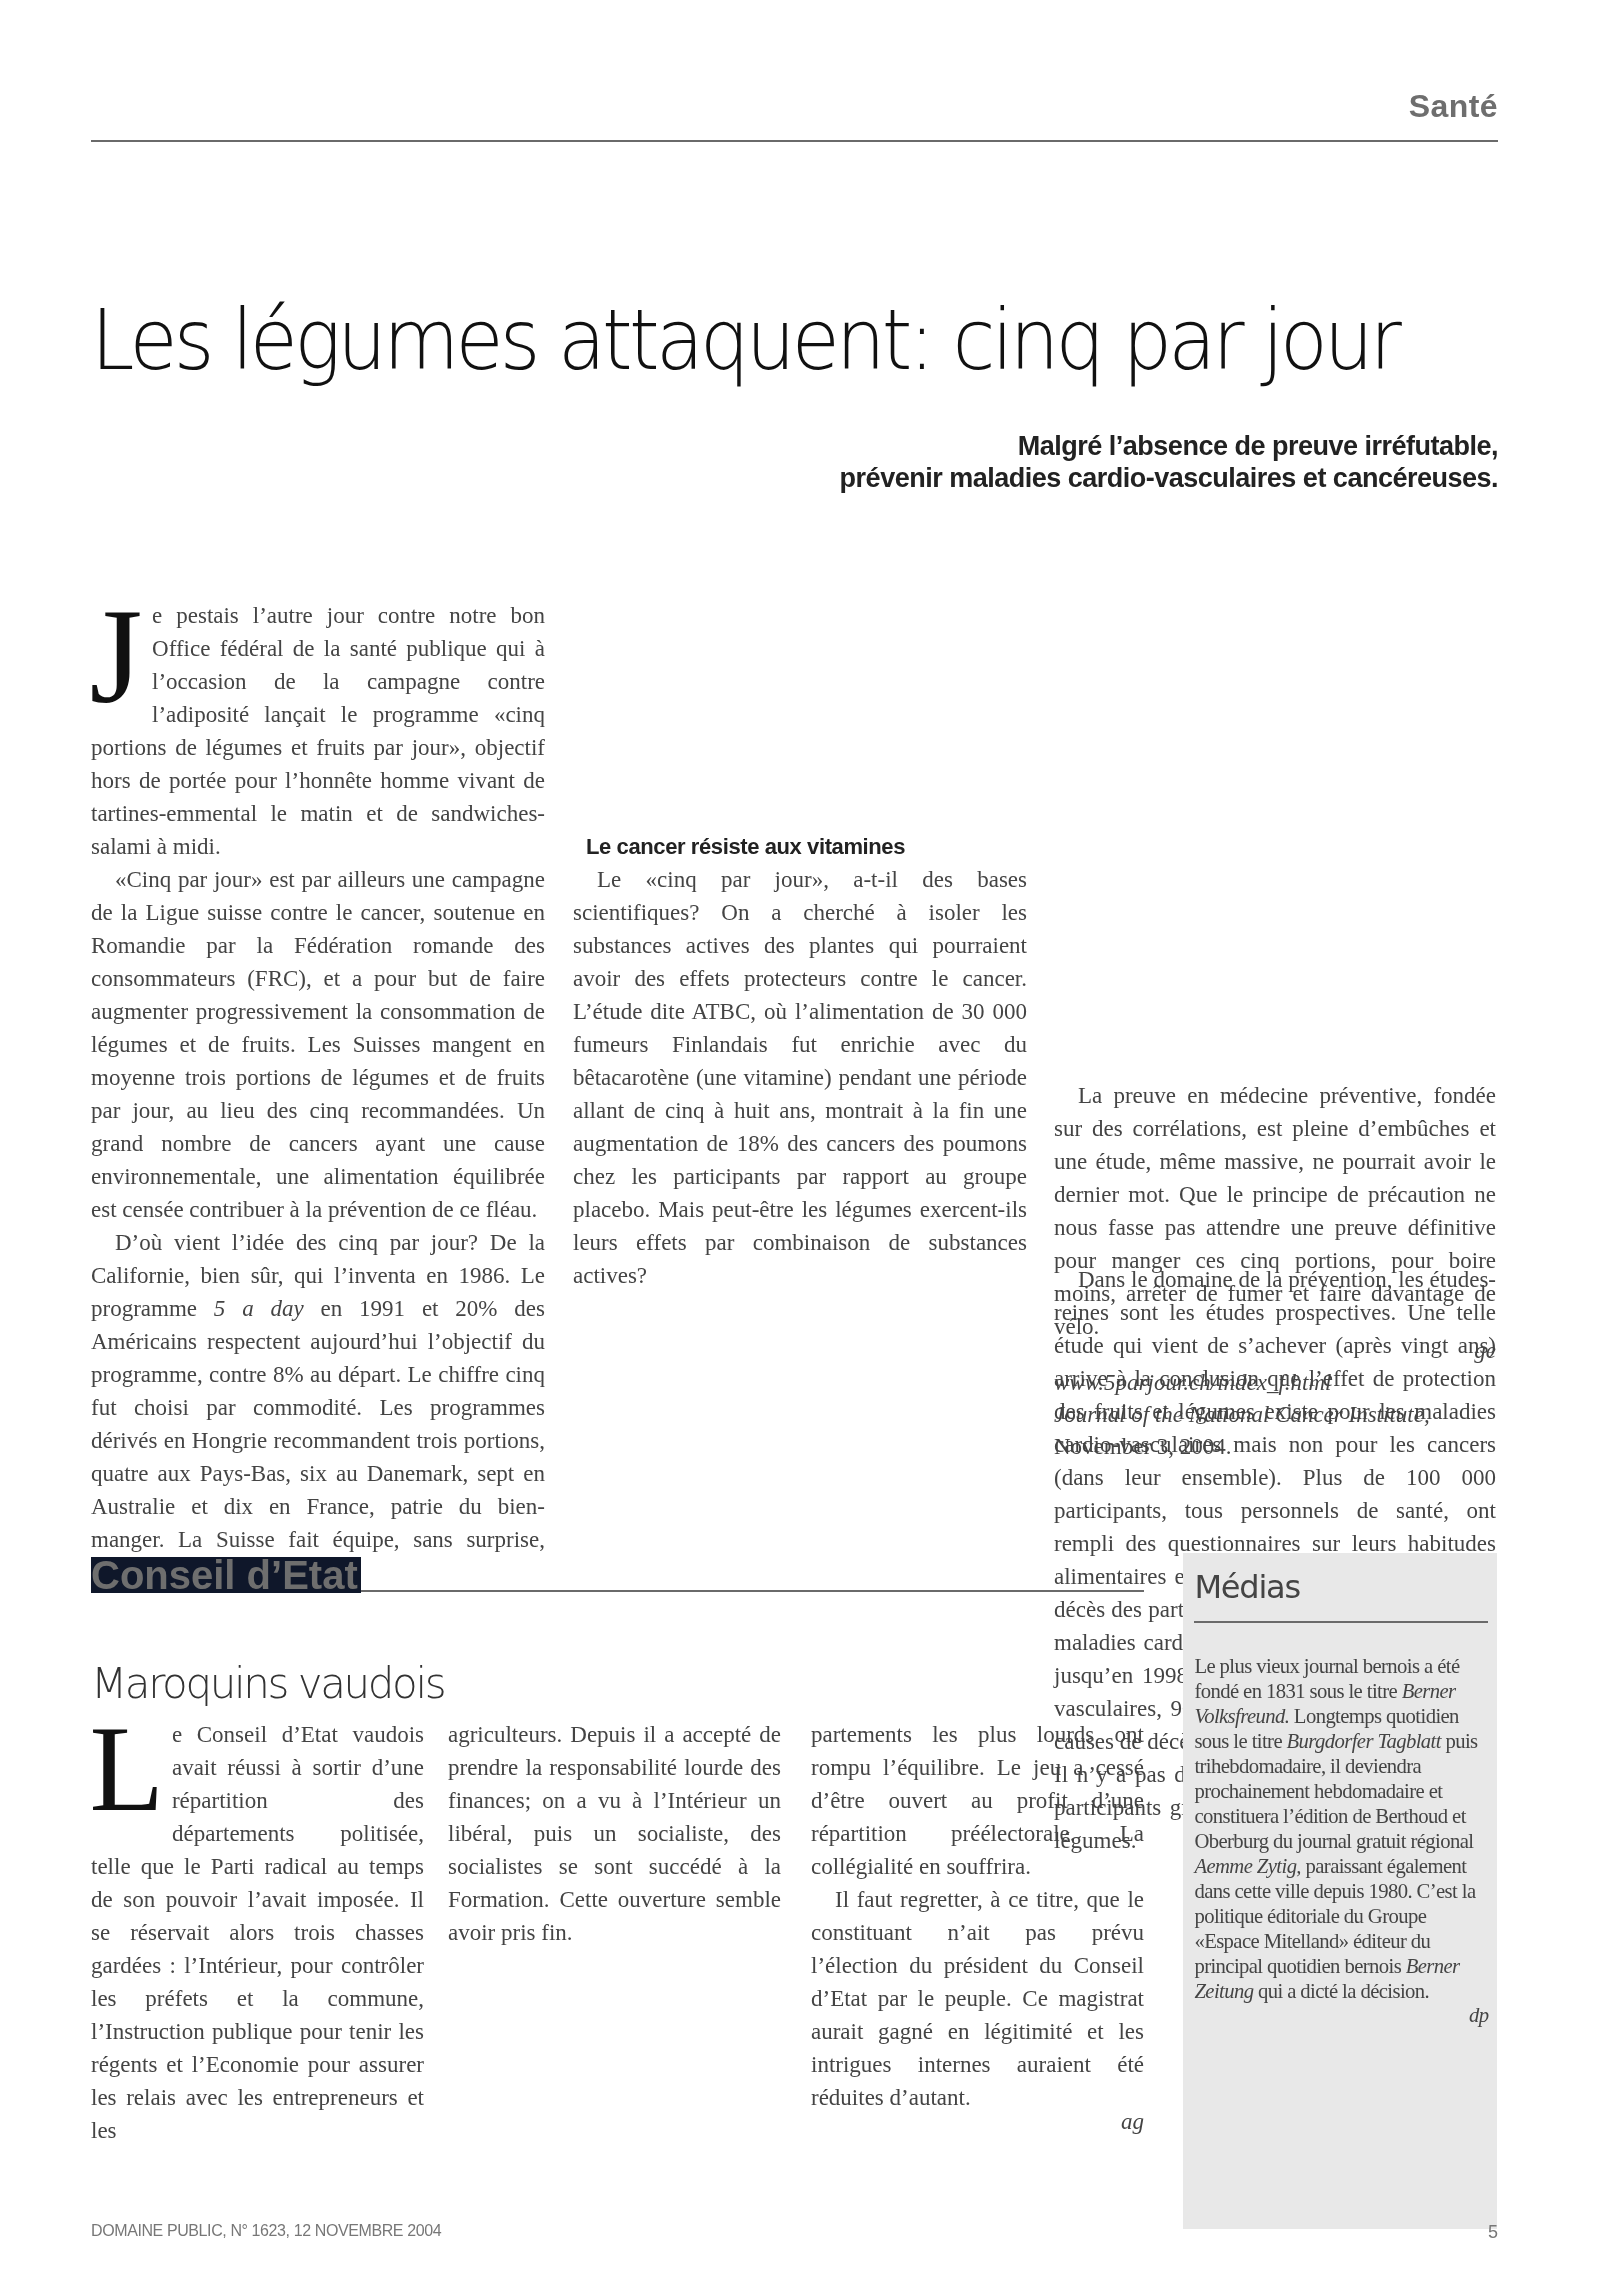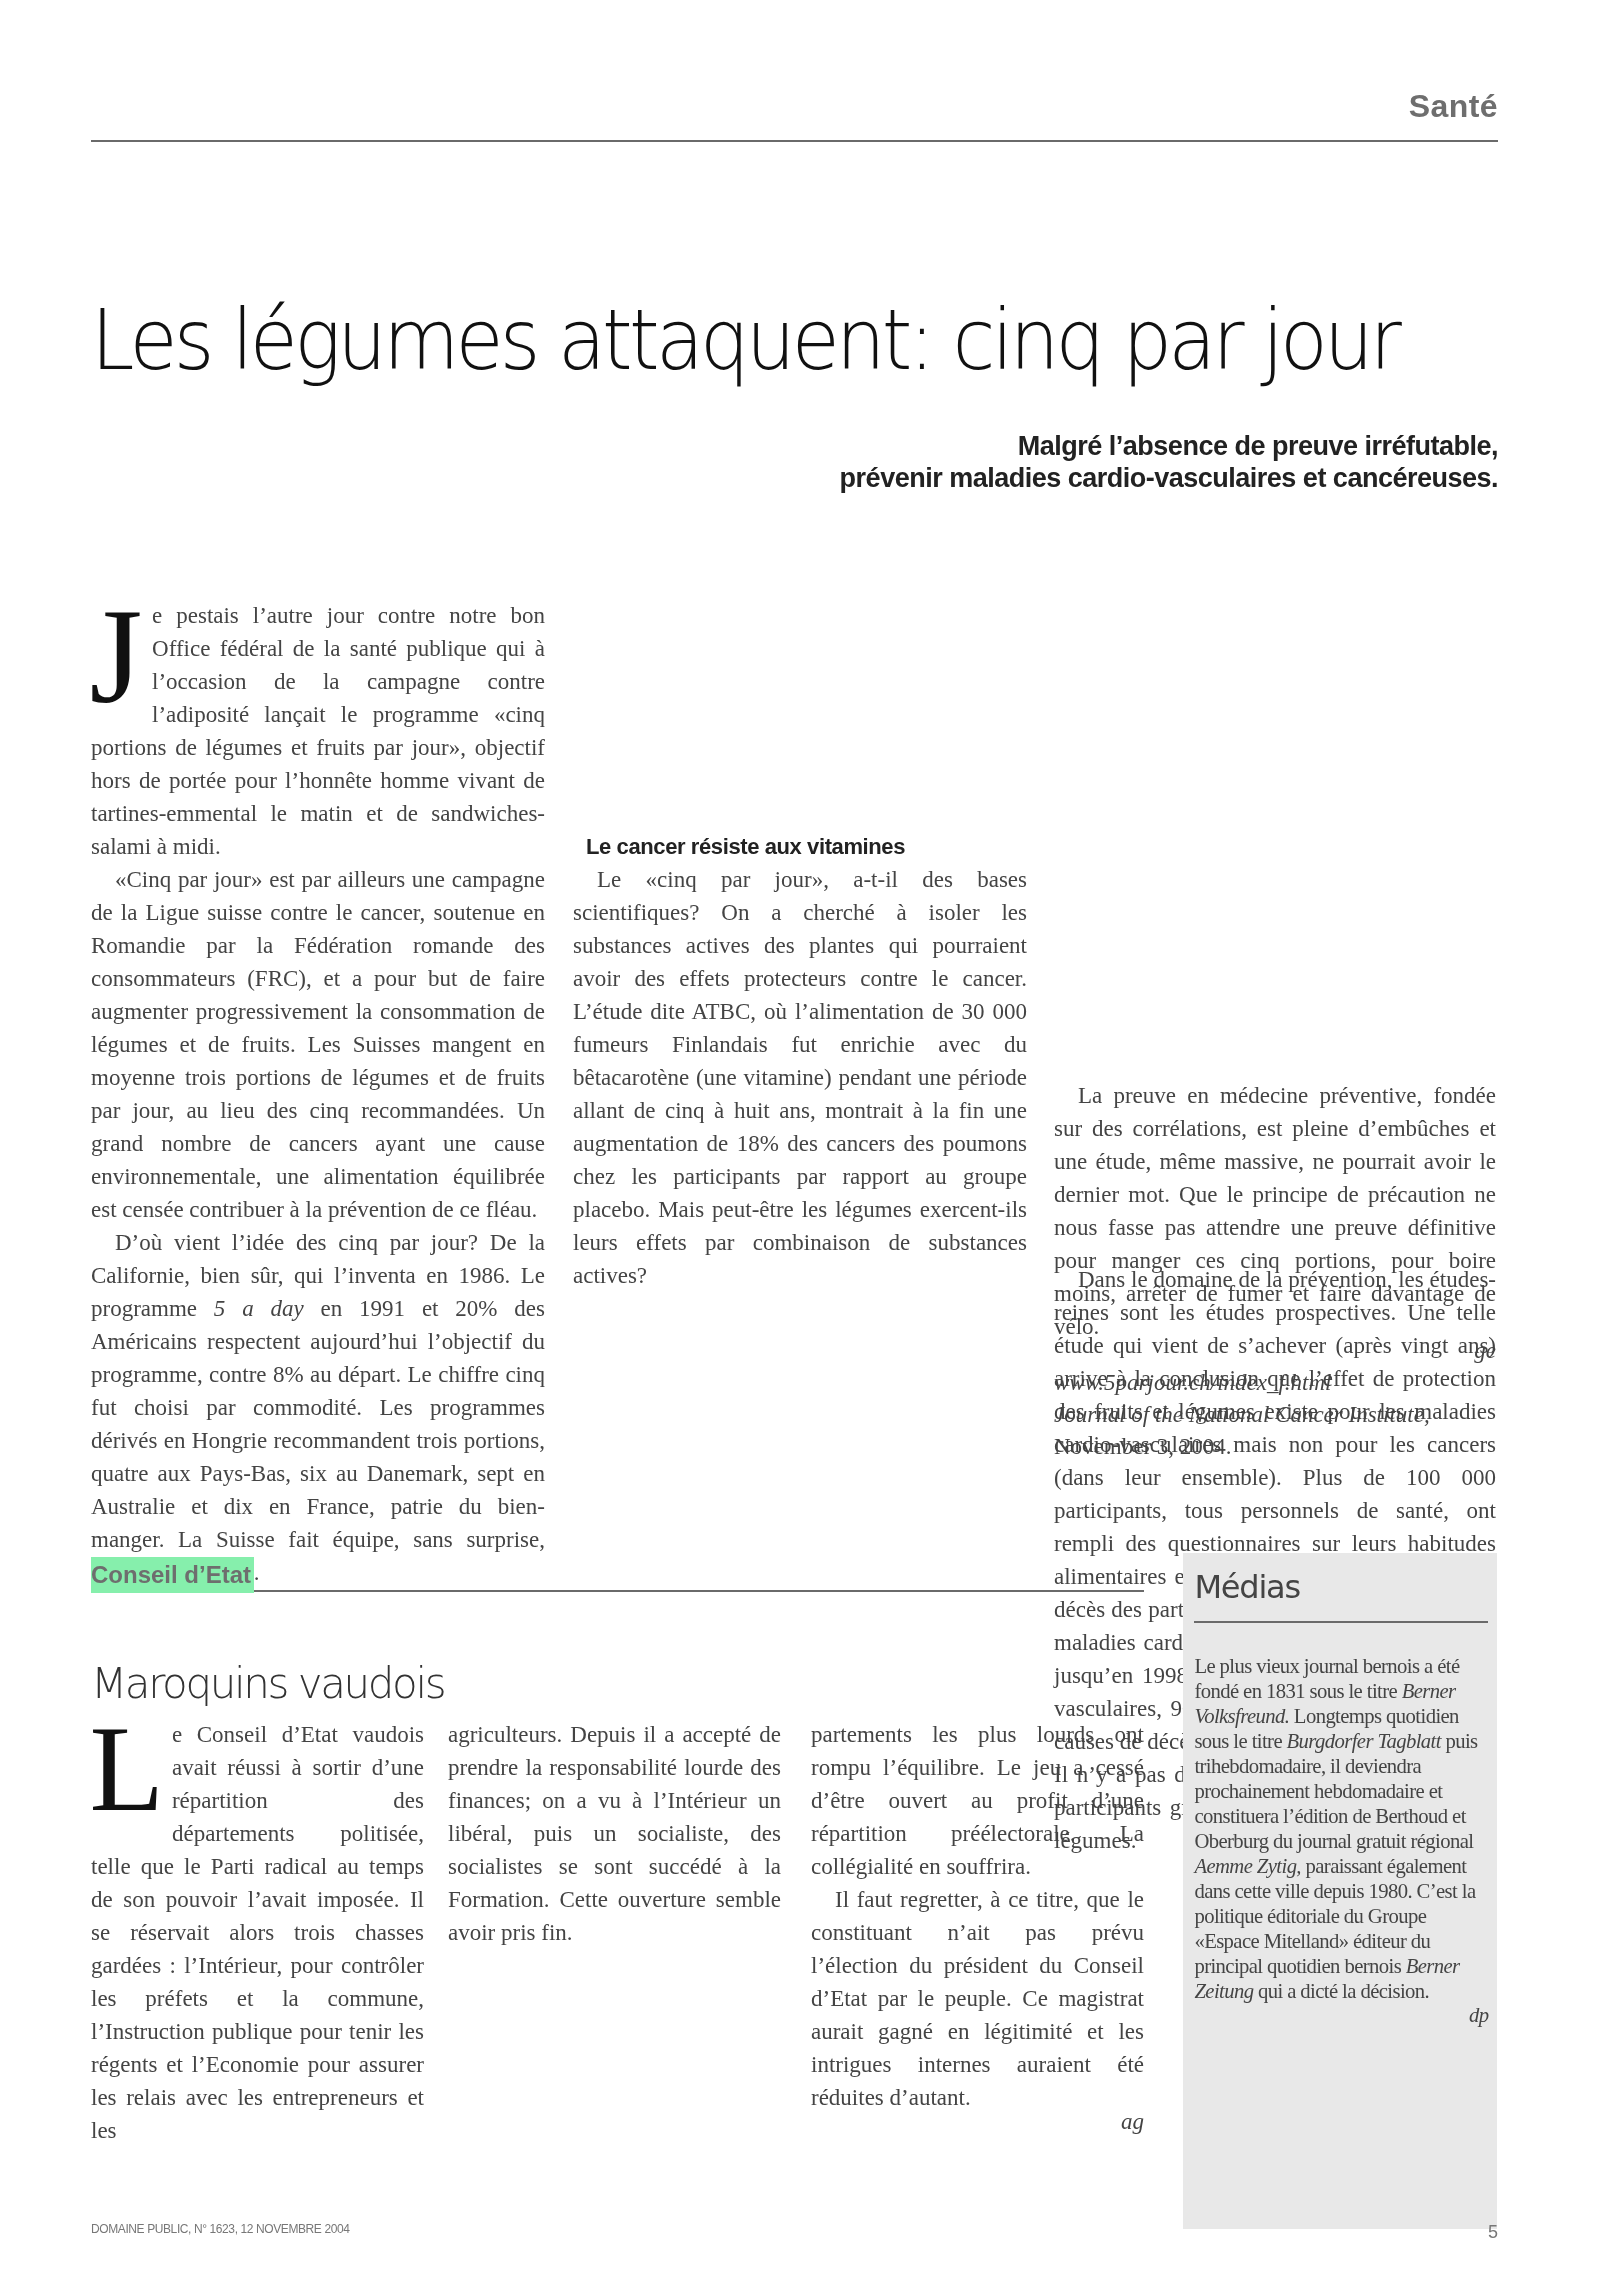--- a/index.html
+++ b/index.html
@@ -24,36 +24,36 @@
   .dropcap-L { font-size:122px; line-height:96px; margin:3.2px 8px 0 -1.6px; }
 
   .subhead { font-family:"Liberation Sans", sans-serif; font-weight:bold; font-size:22px; color:#222; margin:34px 0 0 13px; letter-spacing:-0.4px; line-height:32px; }
 
   .sig { float:right; font-style:italic;margin-top:24px; }
   .refs { margin-top:24px; font-style:italic; line-height:32px; text-indent:0; }
   .refs p { text-indent:0; }
   .refs .plain { font-style:normal; }
 
   .section2-line { position:absolute; left:91px; top:1590px; width:1053px; height:0; border-top:2.4px solid #6a6a6a; }
-  .section2-rubric { position:absolute; left:91px; top:1557px; font-family:"Liberation Sans", sans-serif; font-weight:bold; font-size:24px; color:#6e6e6e; background:#86efac; padding-right:3.2px; line-height:36px; }
+  .section2-rubric { position:absolute; left:91px; top:1557px; font-family:"Liberation Sans", sans-serif; font-weight:bold; font-size:40px; color:#6e6e6e; background:#0f172a; padding-right:3.2px; line-height:36px; }
   .title2 { position:absolute; left:91px; top:1624px; font-family:"DejaVu Sans", sans-serif; font-weight:200; font-size:42px; color:#333; letter-spacing:-2.4px; white-space:nowrap; }
 
   .bcol { position:absolute; top:1718px; width:333px; font-family:"Liberation Serif", serif; font-size:23px; line-height:33px; color:#444; text-align:justify; }
   .bcol p { margin:0; text-indent:24px; }
   .bcol p.first { text-indent:0; }
   .bcol1 { left:91px; }
   .bcol2 { left:448px; }
   .bcol3 { left:811px; }
 
   .sidebar { position:absolute; left:1183px; top:1553px; width:314px; height:676px; background:#e8e8e8; }
   .sidebar-title { position:absolute; left:11.4px; top:14.6px; font-family:"DejaVu Sans", sans-serif; font-weight:normal; font-size:32px; color:#444; letter-spacing:-1.2px; }
   .sidebar-line { position:absolute; left:11.4px; top:68px; width:294px; border-top:2.4px solid #6a6a6a; }
   .sidebar-text { position:absolute; left:11.4px; top:101px; width:294px; font-family:"Liberation Serif", serif; font-size:20.7px; line-height:25px; color:#444; letter-spacing:-0.6px; }
 
-  .footer-left { position:absolute; left:91px; top:2222px; font-family:"Liberation Sans", sans-serif; font-size:12px; color:#777; letter-spacing:-0.4px; }
+  .footer-left { position:absolute; left:91px; top:2222px; font-family:"Liberation Sans", sans-serif; font-size:16px; color:#777; letter-spacing:-0.4px; }
   .footer-right { position:absolute; right:124px; top:2222px; font-family:"Liberation Sans", sans-serif; font-size:18px; color:#777; }
 </style>
 </head>
 <body>
 
 <div class="rubric-line"></div>
 <div class="rubric">Santé</div>
 
 <h1 class="title">Les légumes attaquent: cinq par jour</h1>
 

